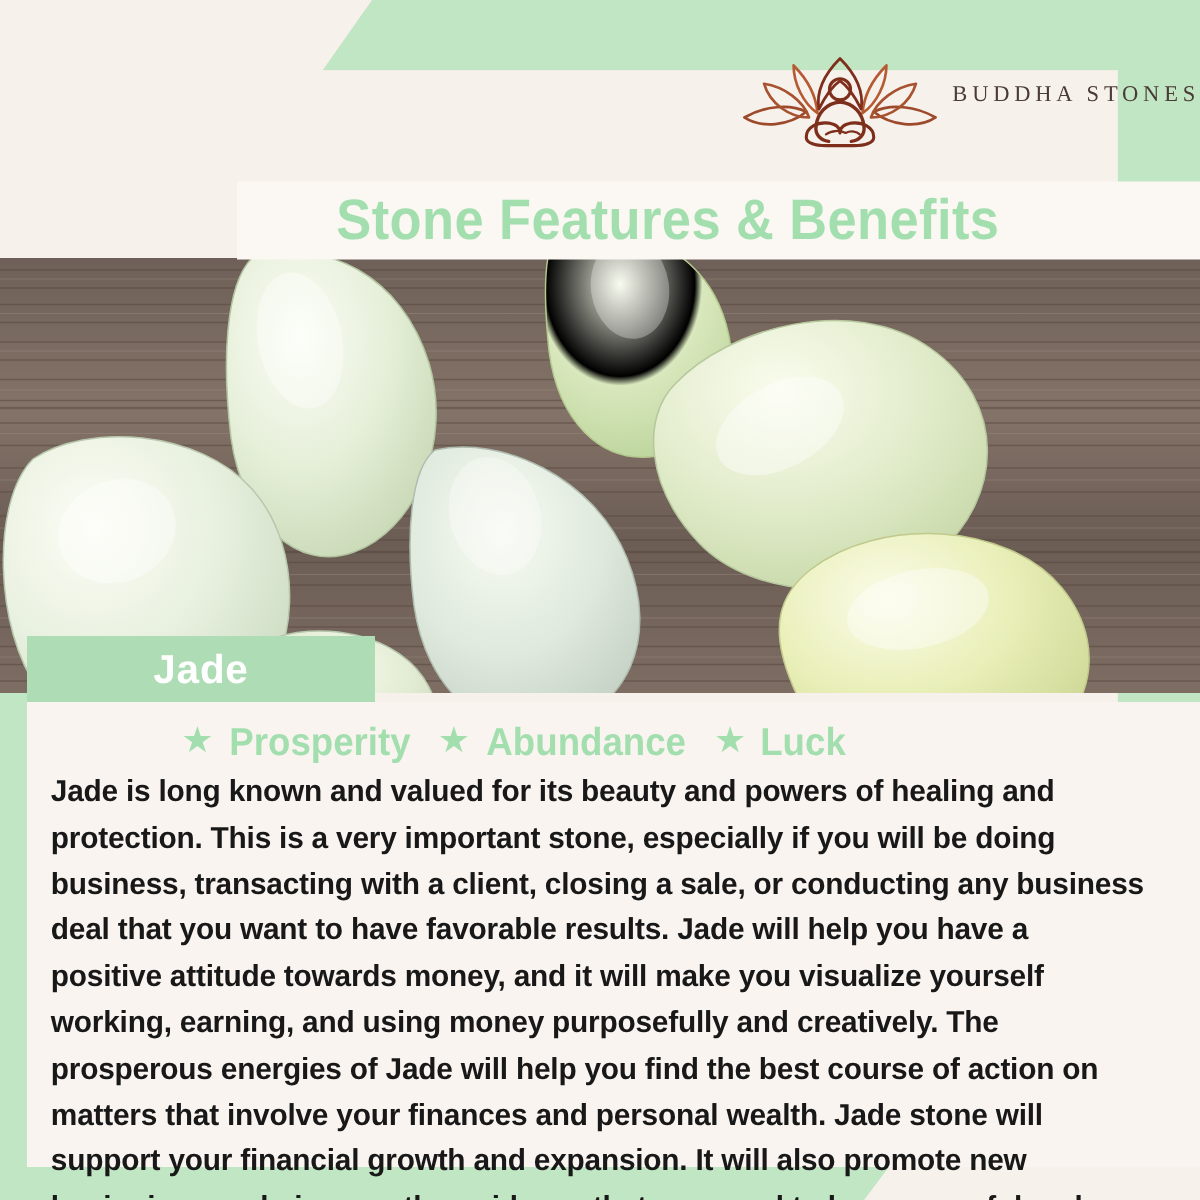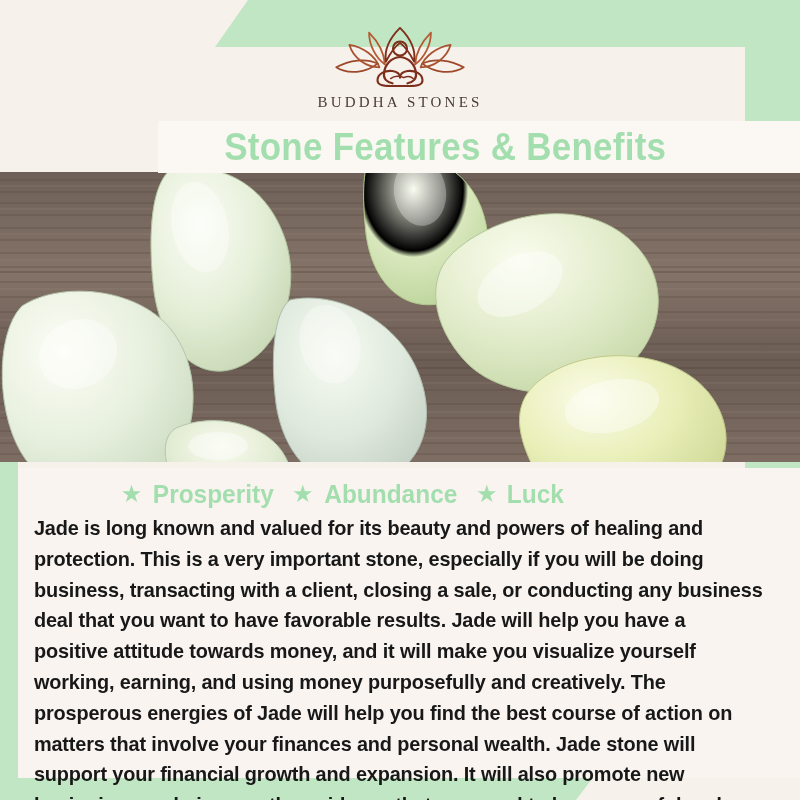--- a/index.html
+++ b/index.html
@@ -47,23 +47,23 @@
     background: #c0e6c3;
     clip-path: polygon(0 0, 100% 0, calc(100% - 34px) 100%, 0 100%);
   }
 
   
   .header {
     position: absolute;
     top: 0; left: 0; right: 0; height: 120px;
     z-index: 5;
     display: flex;
-    flex-direction: column;
-    align-items: center;
-    justify-content: center;
+    flex-direction: row;
+    align-items: center;
+    justify-content: flex-end;
   }
   .logo-wrap {
     margin-top: 16px;
     width: 150px;
     height: 62px;
     display: flex;
     align-items: center;
     justify-content: center;
   }
   .logo-wrap svg { display: block; }
@@ -344,20 +344,23 @@
       <g>
         <path d="M176 256 C212 240 268 250 286 286 C300 314 288 330 252 336 C212 342 176 320 168 296 C162 276 166 262 176 256 Z" fill="url(#s7)" stroke="#b6c5ab" stroke-width="1"></path>
         <ellipse cx="218" cy="274" rx="30" ry="14" fill="#ffffff" opacity="0.4"></ellipse>
         <circle cx="272" cy="296" r="3.2" fill="#ffffff" opacity="0.85"></circle>
         <circle cx="288" cy="308" r="2.4" fill="#ffffff" opacity="0.75"></circle>
         <circle cx="256" cy="312" r="2.0" fill="#ffffff" opacity="0.7"></circle>
       </g>
     </svg>
   </div>
 
+  <div class="stone-label">
+    <span class="stone-label-text">Jade</span>
+  </div>
 
   <div class="body-panel">
     <div class="benefits">
       <span class="benefit">
         <span class="benefit-star">★</span>
         <span class="benefit-label">Prosperity</span>
       </span>
       <span class="benefit">
         <span class="benefit-star">★</span>
         <span class="benefit-label">Abundance</span>

